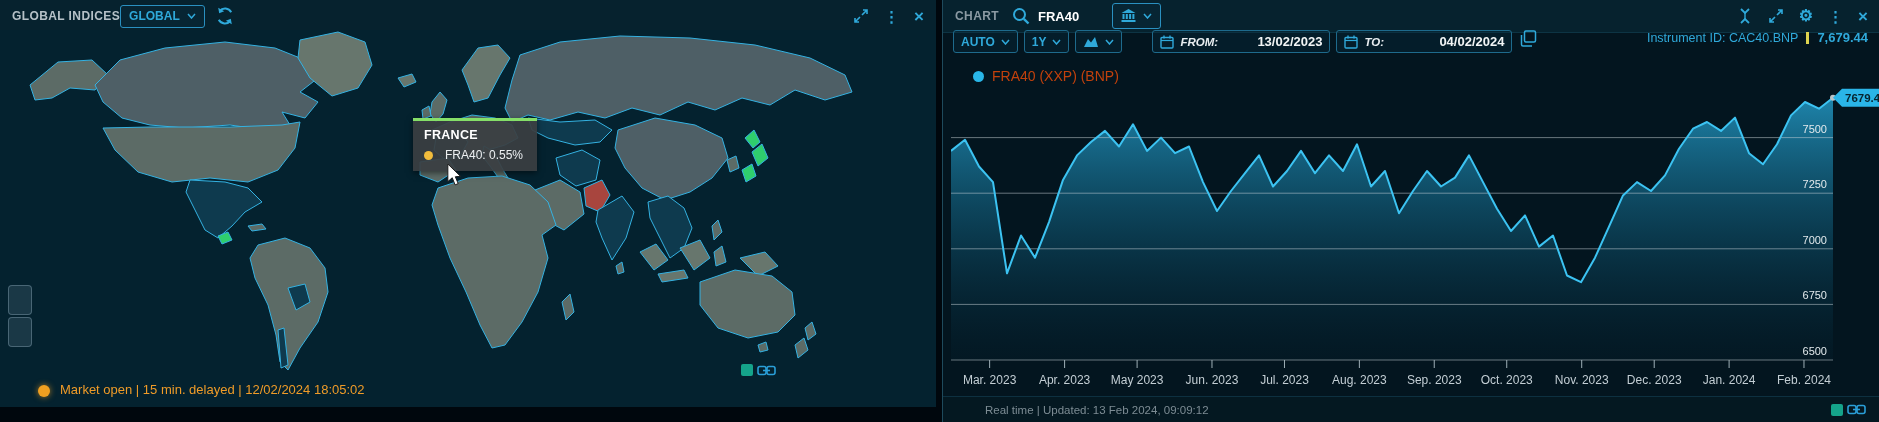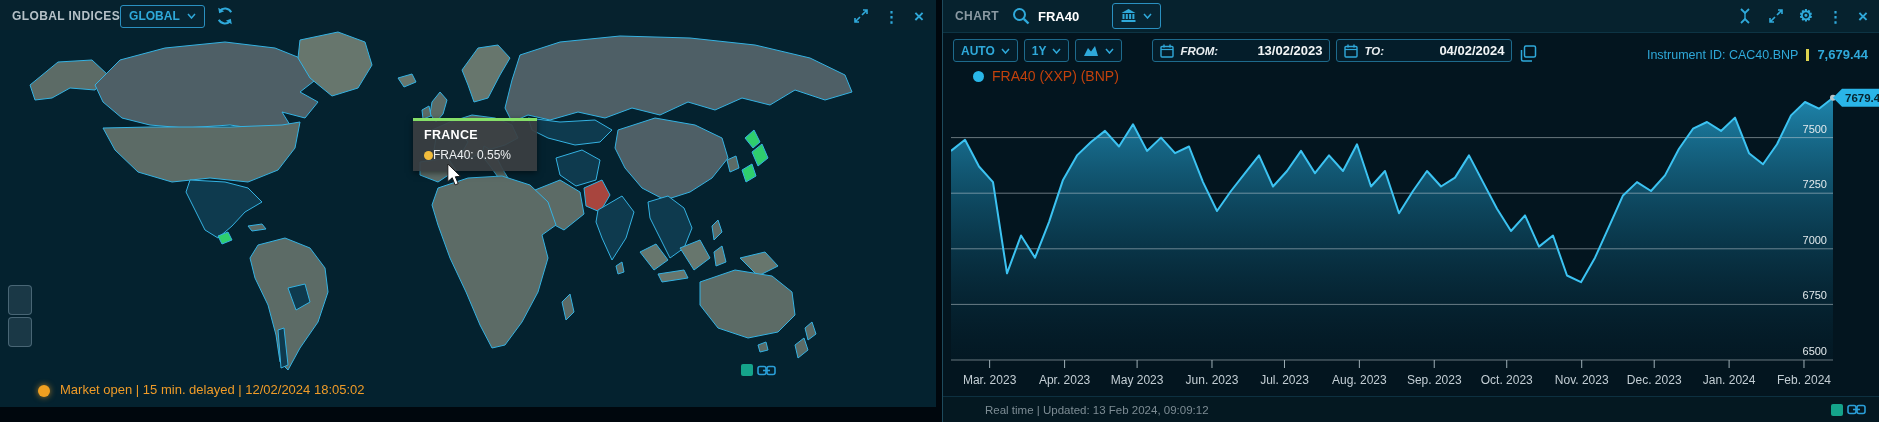--- a/index.html
+++ b/index.html
@@ -16,35 +16,35 @@
   
   #map-wrap{position:absolute;left:0;top:30px;width:936px;height:377px;background:#04222f;overflow:hidden;}
   .land{fill:#5c6b66;stroke:#34b2e2;stroke-width:1;stroke-linejoin:round;}
   .slate{fill:#4e5f66;}
   .sage{fill:#67766d;}
   .darkc{fill:#0e3a4e;}
   .pos{fill:#2fce6d;}
   .neg{fill:#a8453e;}
   #map-tooltip{position:absolute;left:413px;top:88px;min-width:102px;background:rgba(58,62,66,.93);border-top:3px solid #85df68;padding:7px 11px 9px;box-shadow:0 2px 6px rgba(0,0,0,.5);}
   #map-tooltip .tt-country{font-size:12.5px;font-weight:bold;color:#ffffff;letter-spacing:.3px;}
-  #map-tooltip .tt-row{display:flex;align-items:center;gap:0;margin-top:6px;}
+  #map-tooltip .tt-row{display:flex;align-items:center;gap:12px;margin-top:6px;}
   .dot{border-radius:50%;display:inline-block;}
   .tt-dot{width:9px;height:9px;background:#f1bc3c;}
   #map-tooltip .tt-line{font-size:12px;color:#eceff1;}
   #map-cursor{position:absolute;left:447px;top:134px;}
   #map-status{position:absolute;left:38px;bottom:10px;display:flex;align-items:flex-end;gap:10px;}
   .status-dot{width:12px;height:12px;background:#f0a021;box-shadow:0 0 6px rgba(240,160,33,.7);}
   #map-status .stxt{color:#ef9b28;font-size:13px;}
   #map-zoombtns{position:absolute;left:8px;top:255px;display:flex;flex-direction:column;gap:2px;}
   #map-zoombtns .zb{width:22px;height:28px;border-radius:4px;background:rgba(130,160,175,.18);border:1px solid rgba(160,190,205,.35);}
   .linkbadge{display:flex;align-items:center;gap:4px;}
   .linksq{width:12px;height:12px;border-radius:2px;background:#15a48b;}
   #left-link{position:absolute;left:741px;top:334px;}
   
-  #chart-toolbar{position:absolute;top:30px;left:0;right:0;height:32px;display:flex;align-items:flex-end;padding:0 12px 0 10px;box-sizing:border-box;gap:6px;}
+  #chart-toolbar{position:absolute;top:30px;left:0;right:0;height:32px;display:flex;align-items:flex-start;padding:0 12px 0 10px;box-sizing:border-box;gap:6px;}
   .tbox{height:23px;border:1px solid #1e6a8c;border-radius:3px;display:inline-flex;align-items:center;padding:0 7px;gap:6px;color:#2fa9da;font-weight:bold;font-size:12px;background:rgba(10,45,62,.35);box-sizing:border-box;}
   .datebox{width:178px;color:#fff;}
   .datebox .dlabel{font-style:italic;font-size:11.5px;font-weight:bold;color:#e9eef1;}
   .datebox .dval{margin-left:auto;font-size:13px;font-weight:bold;color:#f2f5f6;}
   #instr{margin-left:auto;display:flex;align-items:center;gap:8px;font-size:12.5px;}
   #instr .ilabel{color:#2fa9da;}
   #instr .isep{width:3px;height:12px;background:#ddd34f;display:inline-block;}
   #instr .ilast{color:#2fa9da;font-weight:bold;font-size:13px;}
   #chart-legend{position:absolute;top:68px;left:30px;display:flex;align-items:center;gap:8px;}
   .legend-dot{width:11px;height:11px;background:#29b6e8;}

